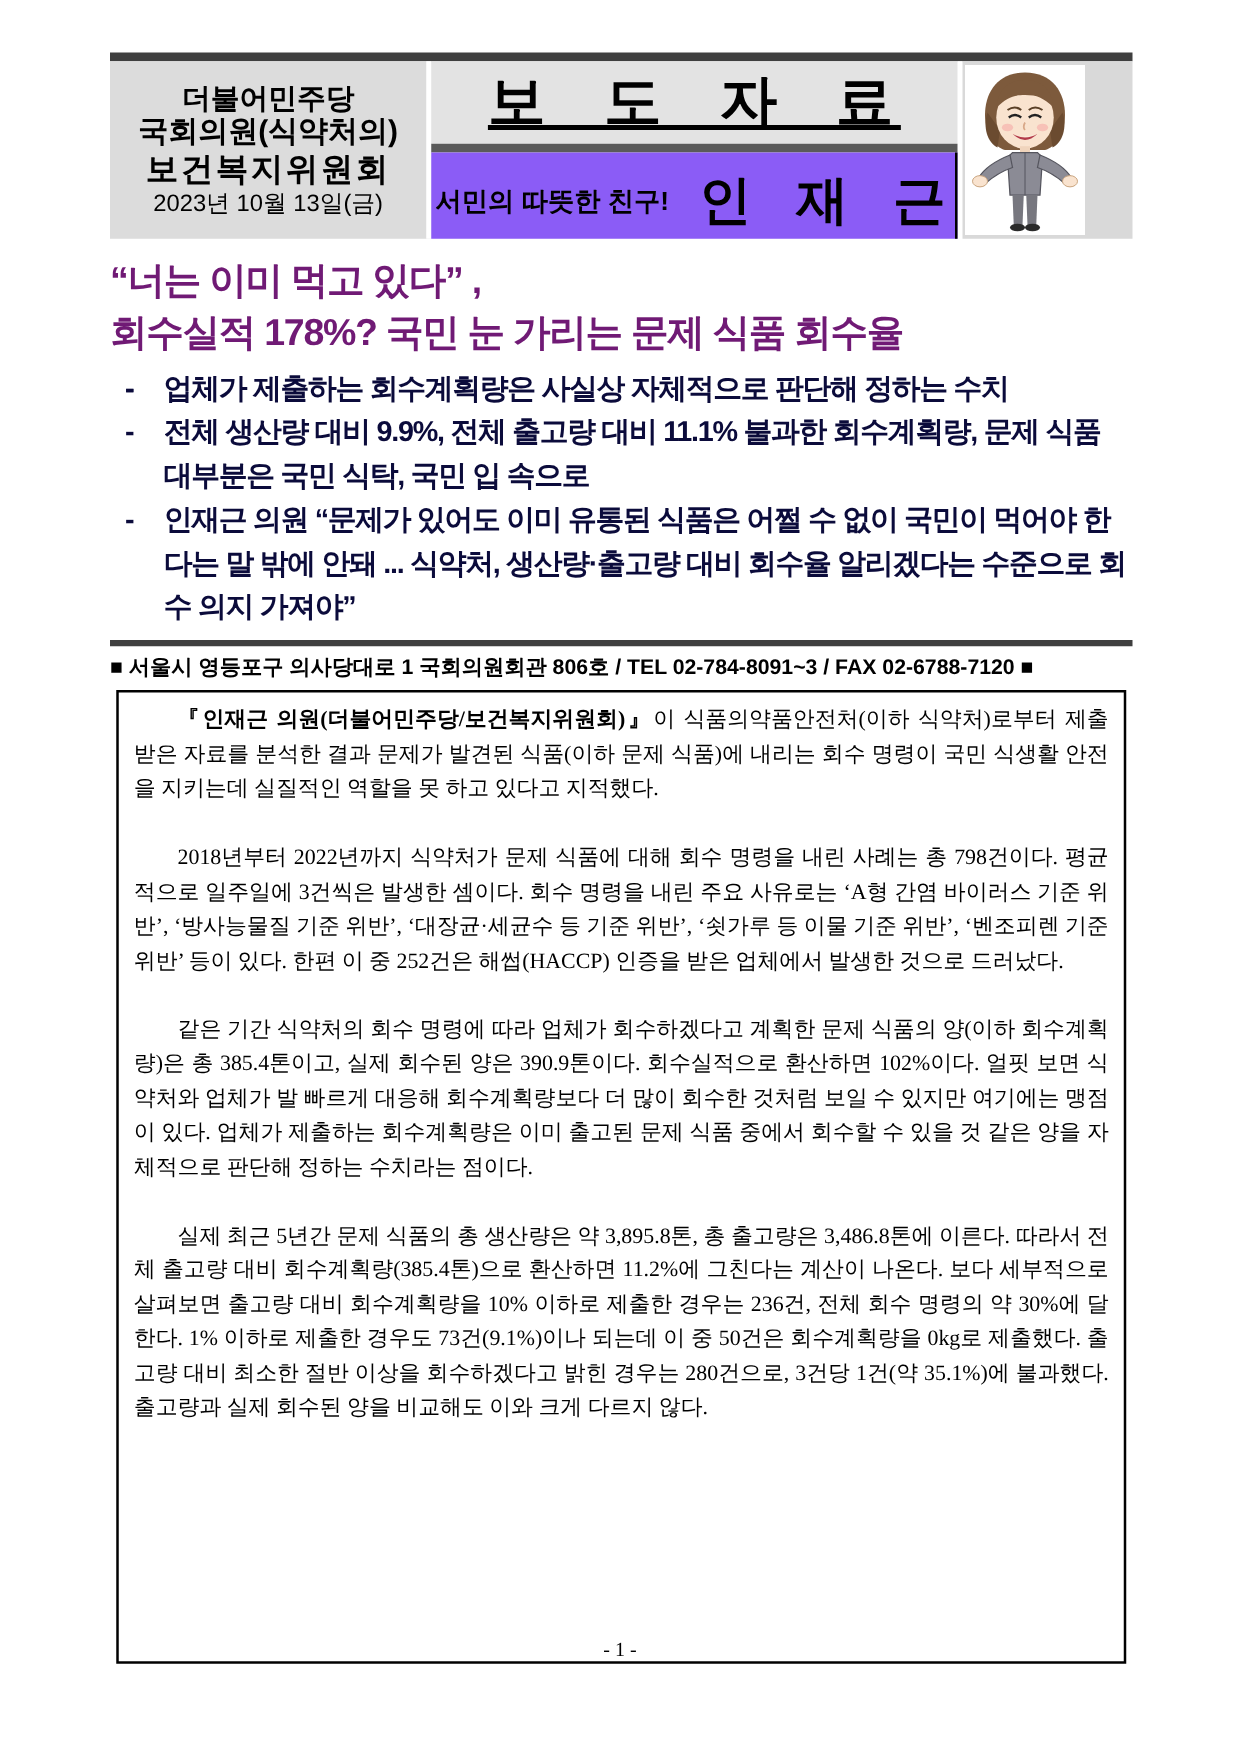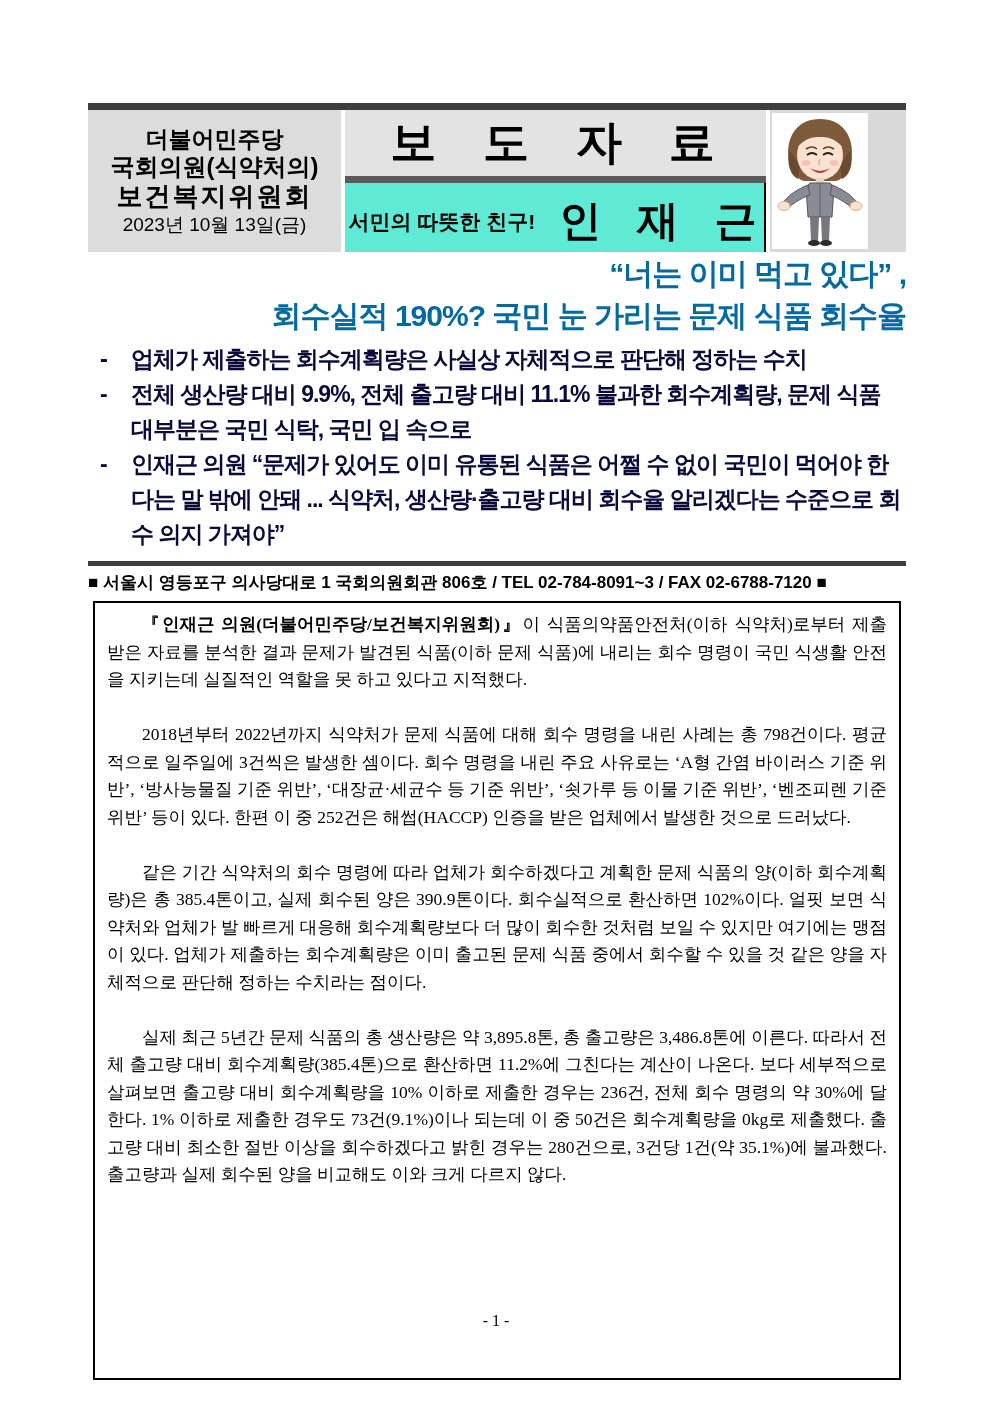--- a/index.html
+++ b/index.html
@@ -7,56 +7,56 @@
   body {
     width: 992px; height: 1403px;
     position: relative;
     font-family: "Liberation Sans", sans-serif;
     color: #000;
     overflow: hidden;
   }
   .sheet { position: absolute; left: 88px; top: 0; width: 818px; }
 
   
-  .masthead { margin-top: 103px; }
+  .masthead { margin-top: 42px; }
   .mast-topbar { height: 7px; background: #3f3f3f; }
   .mast-row { display: flex; height: 142px; }
   .mast-left {
     width: 257px; background: #dcdcdc;
     display: flex; flex-direction: column; justify-content: center; align-items: center;
     text-align: center; line-height: 1.18;
     border-right: 4px solid #ffffff;
   }
   .org-line { font-weight: 800; font-size: 23px; letter-spacing: 0px; }
   .org-line.l2 { font-size: 24px; }
   .org-line.l3 { font-size: 26px; letter-spacing: 2px; }
   .date-line { font-size: 19px; margin-top: 2px; font-weight: 400; }
   .mast-mid { flex: 1; display: flex; flex-direction: column; border-right: 4px solid #ffffff; }
   .mast-doctype {
     height: 66px; background: #e3e3e3;
     display: flex; align-items: center; justify-content: center;
-    font-size: 46px; font-weight: 800; letter-spacing: 6px; word-spacing: 22px;
+    font-size: 46px; font-weight: 800; letter-spacing: 6px; word-spacing: 22px; text-decoration: underline;
   }
   .mast-divider { height: 7px; background: #5a5a5a; }
   .mast-namecell {
-    flex: 1; background: #5eead4; border-right: 2px solid #000;
+    flex: 1; background: #8b5cf6; border-right: 2px solid #000;
     display: flex; align-items: flex-end; justify-content: center;
     padding-bottom: 10px; gap: 24px;
   }
   .slogan { font-size: 21px; font-weight: 700; padding-bottom: 6px; }
   .mast-name { font-size: 42px; font-weight: 800; letter-spacing: 4px; word-spacing: 16px; line-height: 1; }
   .mast-photo-cell {
     width: 136px; background: #d9d9d9;
     display: flex; align-items: center; justify-content: flex-start;
     padding-left: 2px;
   }
   .photo-card { width: 96px; height: 136px; background: #ffffff; display: flex; align-items: center; justify-content: center; }
 
   
-  .headline { margin-top: 1px; text-align: right; color: #0369a1; }
+  .headline { margin-top: 13px; text-align: left; color: #701a75; }
   .headline .t1, .headline .t2 {
     font-size: 30px; font-weight: 800; letter-spacing: -1px; line-height: 42px;
   }
   .bullets { margin-top: 5px; color: #0b0b3b; }
   .bullet { position: relative; padding-left: 43px; font-size: 23px; font-weight: 800; line-height: 35px; letter-spacing: -1px; text-align: left; }
   .bullet .dash { position: absolute; left: 12px; top: 0; font-weight: 800; }
 
   
   .contact-bar { height: 5px; background: #3f3f3f; margin-top: 9px; }
   .contact-line { margin-top: 5px; font-size: 17px; font-weight: 700; letter-spacing: 0px; white-space: nowrap; }
@@ -146,21 +146,21 @@
             <ellipse cx="40" cy="128" rx="6" ry="3" fill="#2b2b2b"></ellipse>
             <ellipse cx="52" cy="128" rx="6" ry="3" fill="#2b2b2b"></ellipse>
           </svg>
         </div>
       </div>
     </div>
   </div>
 
   <div class="headline">
     <div class="t1">“너는 이미 먹고 있다” ,</div>
-    <div class="t2">회수실적 190%? 국민 눈 가리는 문제 식품 회수율</div>
+    <div class="t2">회수실적 178%? 국민 눈 가리는 문제 식품 회수율</div>
   </div>
 
   <div class="bullets">
     <div class="bullet">
       <span class="dash">-</span>
     </div>
     <div class="bullet">
       <span class="dash">-</span>
       <span>업체가 제출하는 회수계획량은 사실상 자체적으로 판단해 정하는 수치</span>
     </div>

